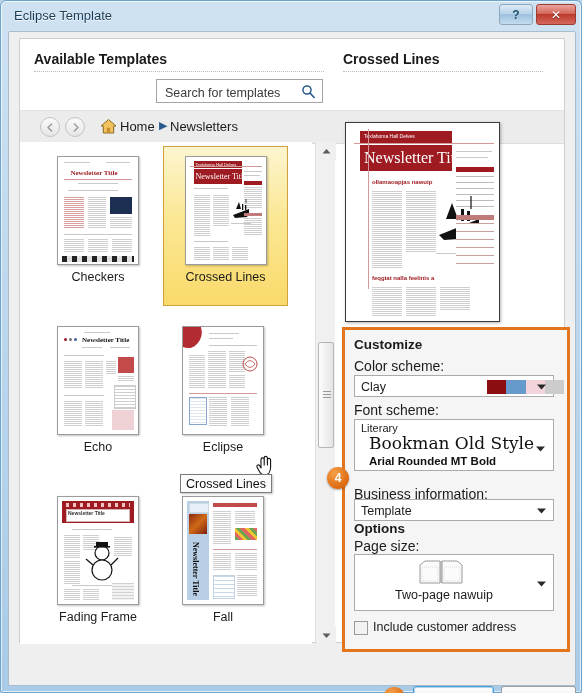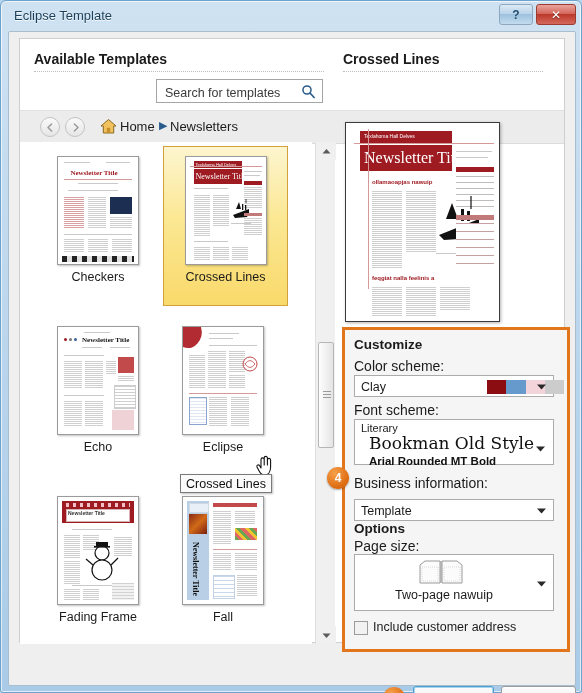--- a/index.html
+++ b/index.html
@@ -493,30 +493,30 @@
               <span style="background: rgb(102, 153, 204);"></span>
               <span style="background: rgb(243, 212, 218);"></span>
               <span style="background: rgb(204, 204, 204);"></span>
             </div>
           <svg class="caret" style="right:7px;top:8px;" viewBox="0 0 9 6">
             <path d="M0 0.5 L4.5 5.5 L9 0.5 Z" fill="#2a2a2a"></path>
           </svg>
         </div>
 
         <div class="fld-label" style="top:72px;">Font scheme:</div>
-        <div class="combo" style="top:89px;width:200px;height:46px;">
+        <div class="combo" style="top:89px;width:200px;height:52px;">
           <div id="fs-name">Literary</div>
           <div id="fs-head">Bookman Old Style</div>
           <div id="fs-body">Arial Rounded MT Bold</div>
           <svg class="caret" style="right:8px;top:26px;" viewBox="0 0 9 6">
             <path d="M0 0.5 L4.5 5.5 L9 0.5 Z" fill="#2a2a2a"></path>
           </svg>
         </div>
 
-        <div class="fld-label" style="top:145px;">Business information:</div>
+        <div class="fld-label" style="top:156px;">Business information:</div>
         <div class="combo" style="top:169px;width:200px;height:22px;">
           <div class="txt" style="top:4px;">Template</div>
           <svg class="caret" style="right:7px;top:8px;" viewBox="0 0 9 6">
             <path d="M0 0.5 L4.5 5.5 L9 0.5 Z" fill="#2a2a2a"></path>
           </svg>
         </div>
 
         <div id="o-title">Options</div>
         <div class="fld-label" style="top:208px;">Page size:</div>
 

